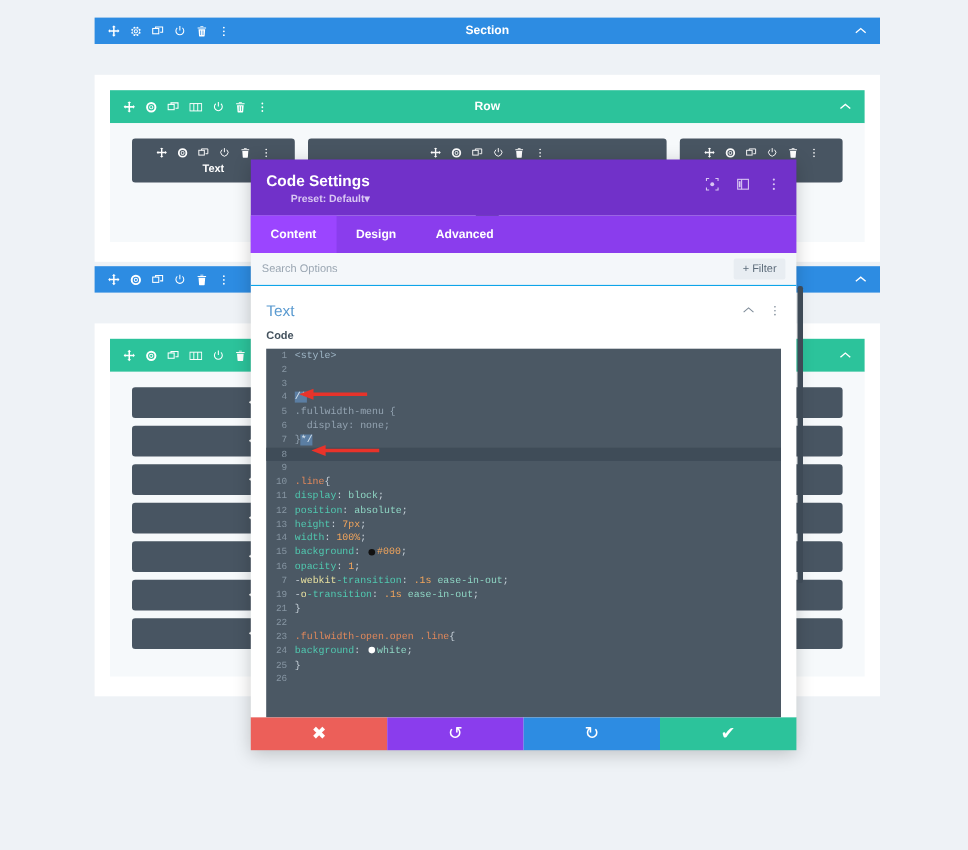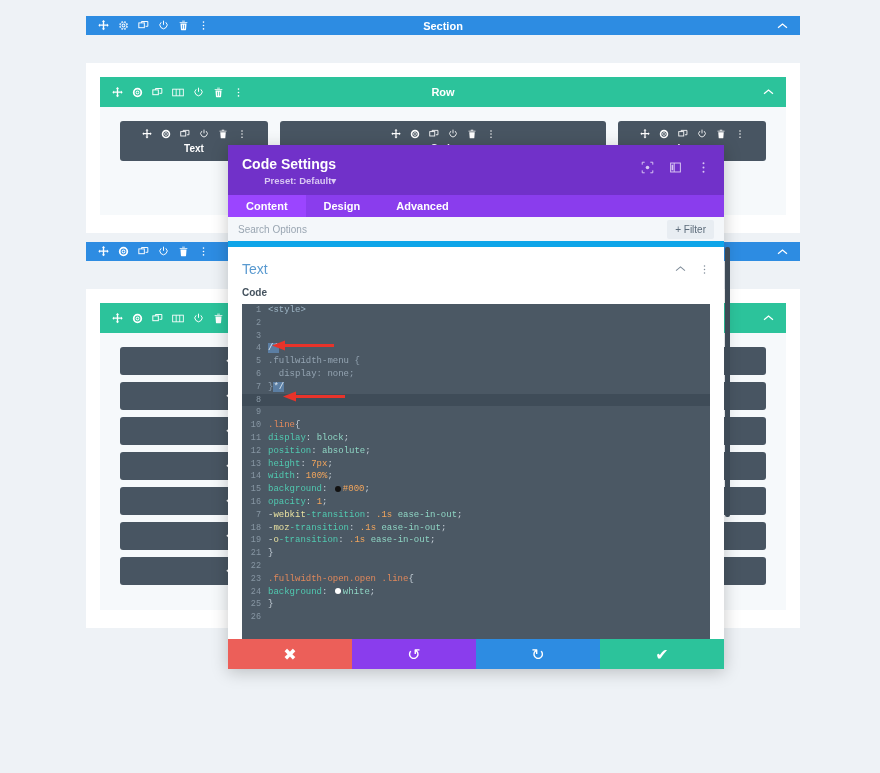--- a/index.html
+++ b/index.html
@@ -7,21 +7,21 @@
     width: 880px; height: 773px;
     background: #eef2f6;
     font-family: "Liberation Sans", sans-serif;
     overflow: hidden;
   }
   .page { position: relative; width: 880px; height: 773px; }
 
   
   .section-wrap { position: absolute; left: 86px; width: 714px; }
   .section-bar {
-    height: 19px; background: #2d8ce2;
+    height: 24px; background: #2d8ce2;
     display: flex; align-items: center; padding: 0 12px;
     color: #fff; font-size: 11px; font-weight: 700;
   }
   .row-bar {
     height: 30px; background: #2cc39b;
     display: flex; align-items: center; padding: 0 12px;
     color: #fff; font-size: 11px; font-weight: 700;
   }
   .bar-icons { display: flex; align-items: center; gap: 9px; }
   .bar-title {
@@ -67,31 +67,31 @@
     width: 496px; box-shadow: 0 3px 16px rgba(0,0,0,.22);
   }
   .modal-head {
     background: #7131c9; padding: 11px 14px 9px 14px;
     display: flex; align-items: flex-start; text-align: right;
   }
   .modal-title { font-size: 14px; font-weight: 700; color: #fff; }
   .modal-preset { font-size: 9.5px; color: #d9c7f3; margin-top: 3px; font-weight: 700; }
   .modal-head-icons { margin-left: auto; display: flex; gap: 15px; align-items: center; padding-top: 5px; }
 
-  .modal-tabs { background: #8a3ded; display: flex; height: 22px; }
+  .modal-tabs { background: #8a3ded; display: flex; height: 34px; }
   .modal-tab {
     font-size: 11px; font-weight: 700; color: #fff;
     display: flex; align-items: center; padding: 0 18px;
   }
   .modal-tab.active { background: #9b45ff; }
 
   .modal-search {
     background: #f4f7fa; height: 30px;
     display: flex; align-items: center; padding: 0 10px;
-    border-bottom: 6px solid #0ea5e9;
+    border-bottom: 1px solid #0ea5e9;
   }
   .modal-search .ph { font-size: 10px; color: #9aa6b2; }
   .filter-btn {
     margin-left: auto; background: #e8edf2; color: #5c6b7a;
     font-size: 10px; padding: 4px 8px; border-radius: 2px; text-align: right;
   }
 
   .modal-body { background: #fff; position: relative; }
   .toggle-head {
     display: flex; align-items: center;
@@ -916,24 +916,20 @@
             </div>
             <div class="cl">
               <span class="gutter">16</span>
               <span class="ctext"><span class="t-prop">opacity</span><span class="t-punc">: </span><span class="t-num">1</span><span class="t-punc">;</span></span>
             </div>
             <div class="cl">
               <span class="gutter">7</span>
               <span class="ctext"><span class="t-punc">-</span><span class="t-pre">webkit</span><span class="t-prop">-transition</span><span class="t-punc">: </span><span class="t-num">.1s</span> <span class="t-val">ease-in-out</span><span class="t-punc">;</span></span>
             </div>
             <div class="cl">
-              <span class="gutter">18</span>
-              <span class="ctext"><span class="t-punc">-</span><span class="t-pre">moz</span><span class="t-prop">-transition</span><span class="t-punc">: </span><span class="t-num">.1s</span> <span class="t-val">ease-in-out</span><span class="t-punc">;</span></span>
-            </div>
-            <div class="cl">
               <span class="gutter">19</span>
               <span class="ctext"><span class="t-punc">-</span><span class="t-pre">o</span><span class="t-prop">-transition</span><span class="t-punc">: </span><span class="t-num">.1s</span> <span class="t-val">ease-in-out</span><span class="t-punc">;</span></span>
             </div>
             <div class="cl">
               <span class="gutter">21</span>
               <span class="ctext"><span class="t-punc">}</span></span>
             </div>
             <div class="cl">
               <span class="gutter">22</span>
               <span class="ctext"></span>

